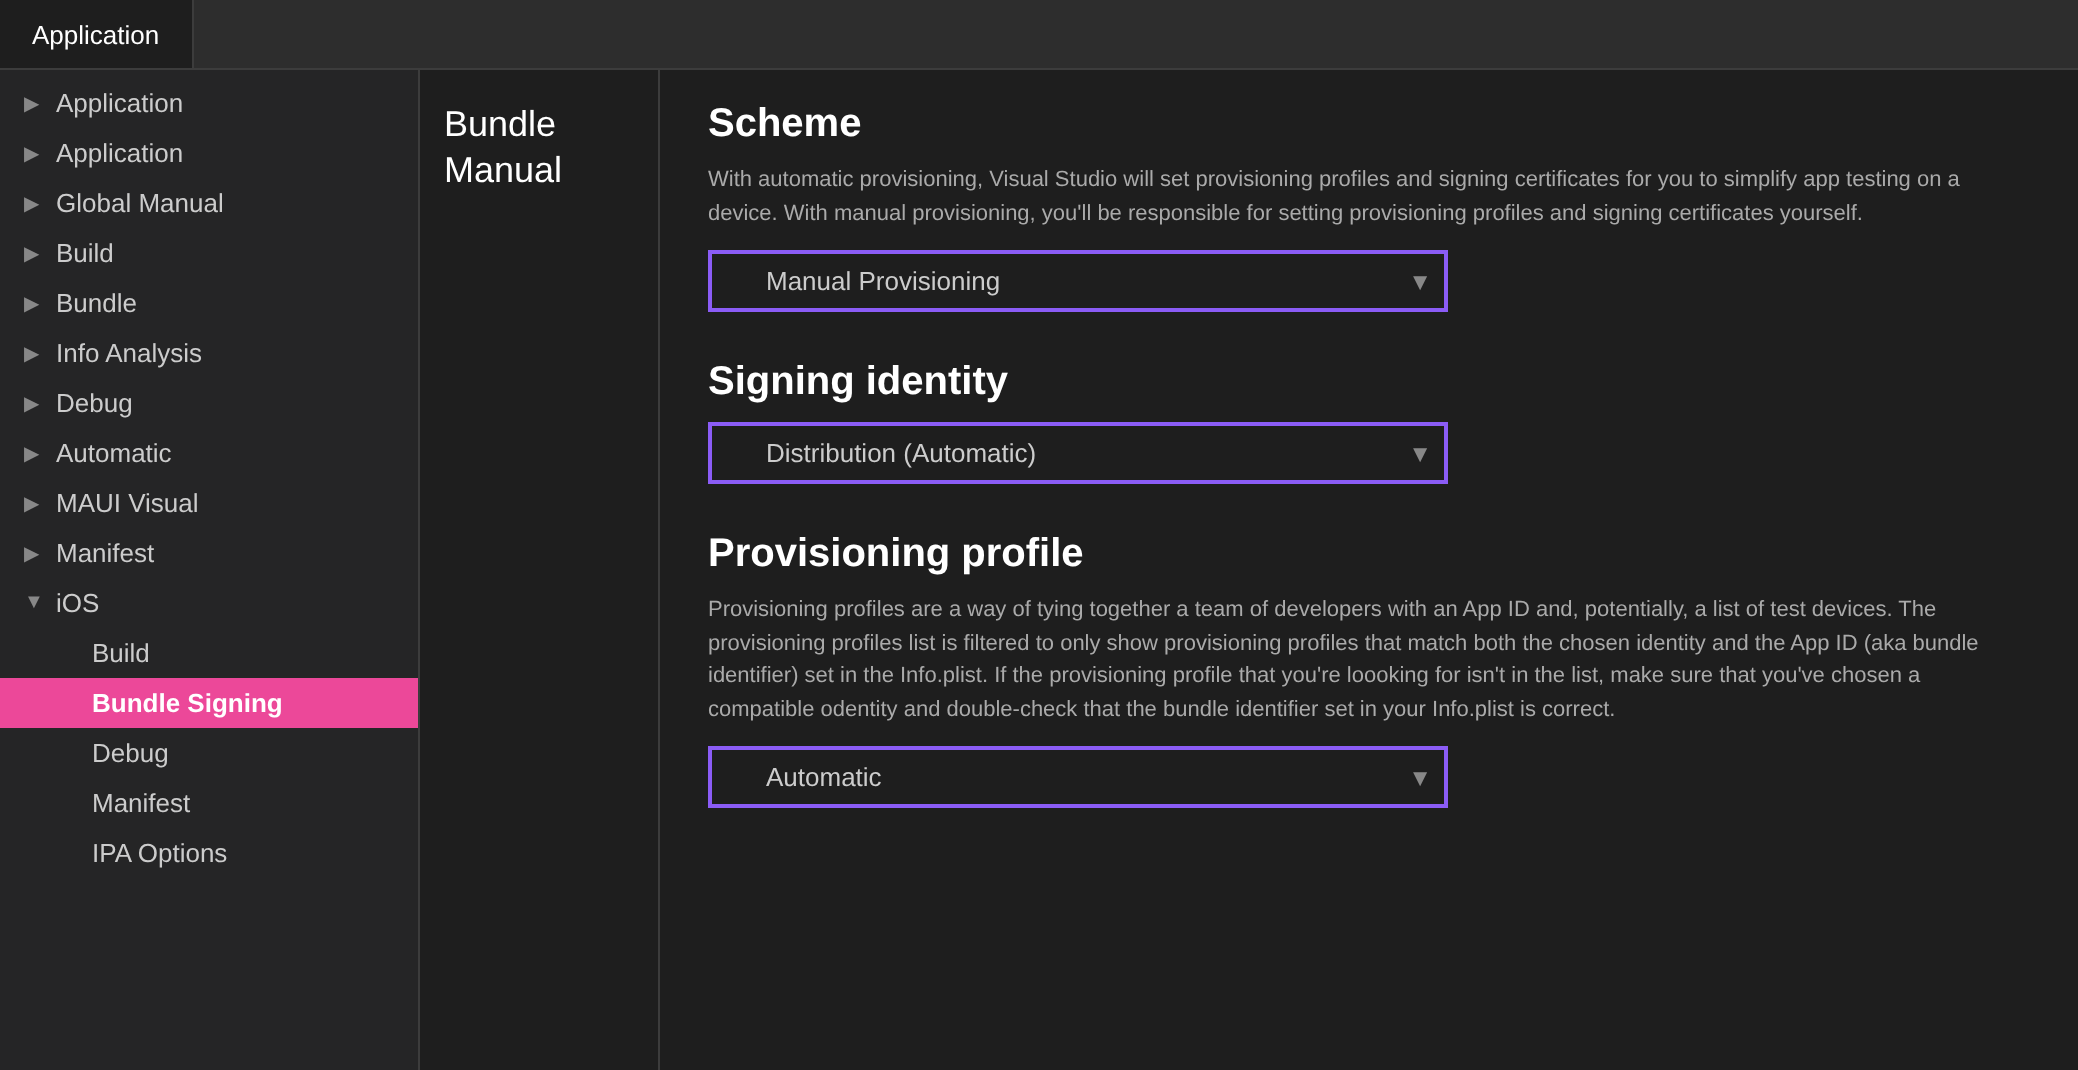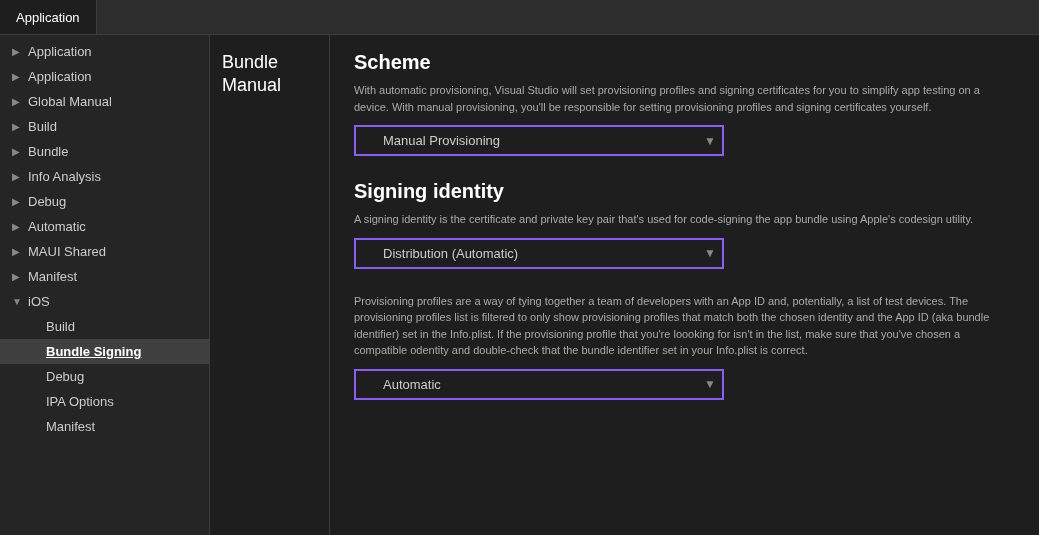--- a/index.html
+++ b/index.html
@@ -53,23 +53,22 @@
     }
     .sidebar-item {
       display: flex;
       align-items: center;
       padding: 5px 8px 5px 12px;
       cursor: pointer;
       color: #cccccc;
       font-size: 13px;
     }
     .sidebar-item.active {
-      background: #404040;
-      color: #ffffff;
-      text-decoration: underline;
+      background: #ec4899;
+      color: #ffffff;
     }
     .sidebar-item.bold {
       font-weight: bold;
       color: #ffffff;
     }
     .sidebar-item .arrow {
       margin-right: 6px;
       font-size: 10px;
       color: #888;
       width: 10px;
@@ -184,21 +183,21 @@
     <div class="sidebar-item">
       <span class="arrow">▶</span>
       <span>Debug</span>
     </div>
     <div class="sidebar-item">
       <span class="arrow">▶</span>
       <span>Automatic</span>
     </div>
     <div class="sidebar-item">
       <span class="arrow">▶</span>
-      <span>MAUI Shared</span>
+      <span>MAUI Visual</span>
     </div>
     <div class="sidebar-item">
       <span class="arrow">▶</span>
       <span>Manifest</span>
     </div>
     <div class="sidebar-item">
       <span class="arrow">▼</span>
       <span>iOS</span>
     </div>
     <div class="sidebar-item sub">
@@ -208,25 +207,25 @@
     <div class="sidebar-item sub active bold">
       <span class="arrow"></span>
       <span>Bundle Signing</span>
     </div>
     <div class="sidebar-item sub">
       <span class="arrow"></span>
       <span>Debug</span>
     </div>
     <div class="sidebar-item sub">
       <span class="arrow"></span>
+      <span>Manifest</span>
+    </div>
+    <div class="sidebar-item sub">
+      <span class="arrow"></span>
       <span>IPA Options</span>
-    </div>
-    <div class="sidebar-item sub">
-      <span class="arrow"></span>
-      <span>Manifest</span>
     </div>
   </div>
 
   <div class="section-title-panel">
     <h2>
       <span>Bundle</span><br>
       <span>Manual</span>
     </h2>
   </div>
 
@@ -239,32 +238,32 @@
         <select class="dropdown-select">
           <option>Manual Provisioning</option>
           <option>Automatic Provisioning</option>
         </select>
         <span class="dropdown-arrow">▼</span>
       </div>
     </div>
 
     <div class="content-section">
       <h3>Signing identity</h3>
-      <p>A signing identity is the certificate and private key pair that's used for code-signing the app bundle using Apple's codesign utility.</p>
       <div class="dropdown-wrapper">
         <select class="dropdown-select">
           <option>Distribution (Automatic)</option>
           <option>iPhone Developer</option>
           <option>iPhone Distribution</option>
         </select>
         <span class="dropdown-arrow">▼</span>
       </div>
     </div>
 
     <div class="content-section">
+      <h3>Provisioning profile</h3>
       <p>Provisioning profiles are a way of tying together a team of developers with an App ID and, potentially, a list of test devices. The provisioning profiles list is filtered to only show provisioning profiles that match both the chosen identity and the App ID (aka bundle identifier) set in the Info.plist. If the provisioning profile that you're loooking for isn't in the list, make sure that you've chosen a compatible odentity and double-check that the bundle identifier set in your Info.plist is correct.</p>
       <div class="dropdown-wrapper">
         <select class="dropdown-select">
           <option>Automatic</option>
           <option>None</option>
         </select>
         <span class="dropdown-arrow">▼</span>
       </div>
     </div>
 

